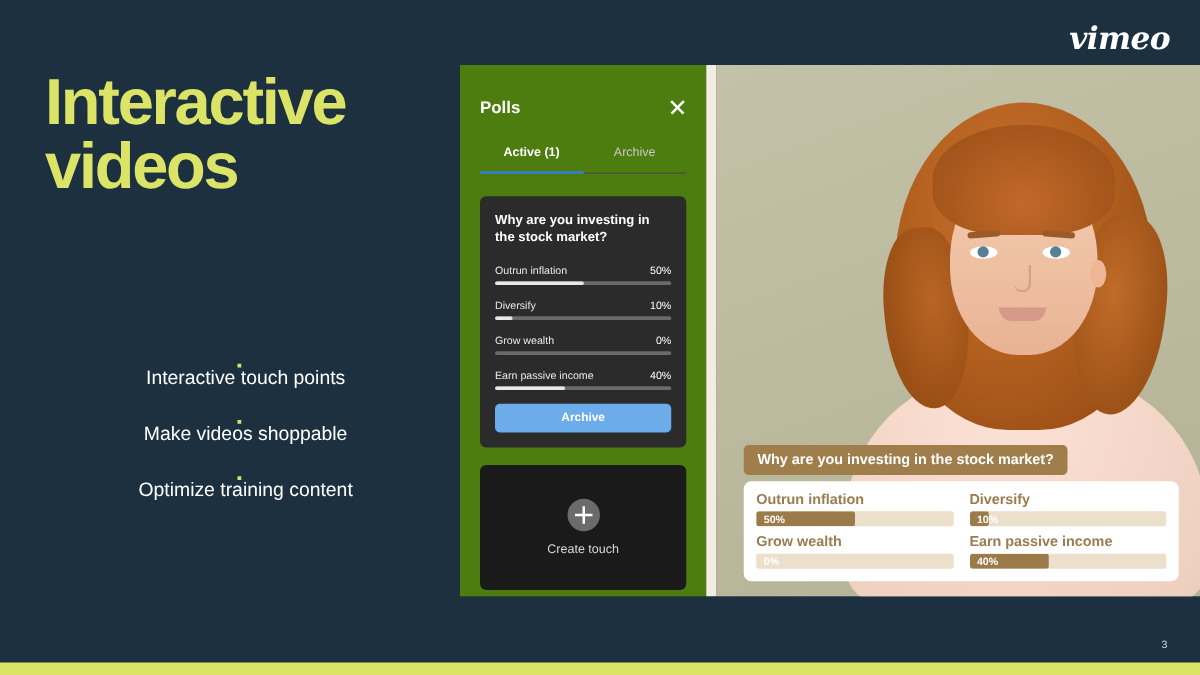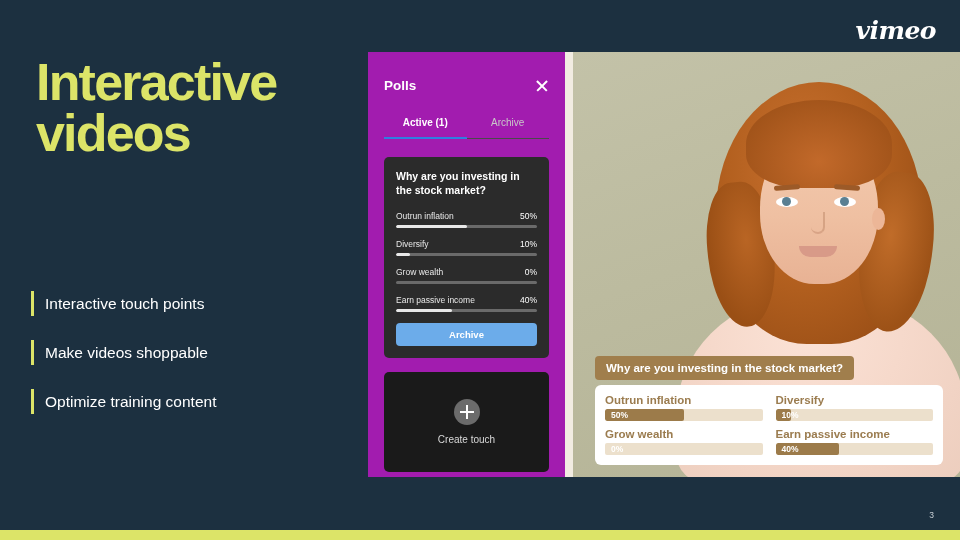--- a/index.html
+++ b/index.html
@@ -31,20 +31,21 @@
     font-size: 52px;
     line-height: 0.98;
     letter-spacing: -1.8px;
   }
 
   
   .bullets { position: absolute; left: 31px; top: 291px; width: 320px; }
   .bullet {
     display: flex; align-items: center;
     margin-bottom: 24px;
+    flex-direction: column;
   }
   .bullet-bar {
     width: 3px; height: 25px;
     background: #dce468;
     flex: 0 0 3px;
   }
   .bullet-label {
     color: #ffffff;
     font-size: 15.5px;
     margin-left: 11px;
@@ -55,21 +56,21 @@
   #composite {
     position: absolute;
     left: 368px; top: 52px;
     width: 592px; height: 425px;
   }
 
   
   .polls-panel {
     position: absolute; left: 0; top: 0;
     width: 197px; height: 425px;
-    background: #a21caf;
+    background: #4d7c0f;
     padding: 0 16px;
   }
   .polls-header {
     display: flex; align-items: center; justify-content: space-between;
     margin-top: 26px;
   }
   .polls-title {
     color: #ffffff; font-size: 13.5px; font-weight: 700;
   }
   .close-icon {

